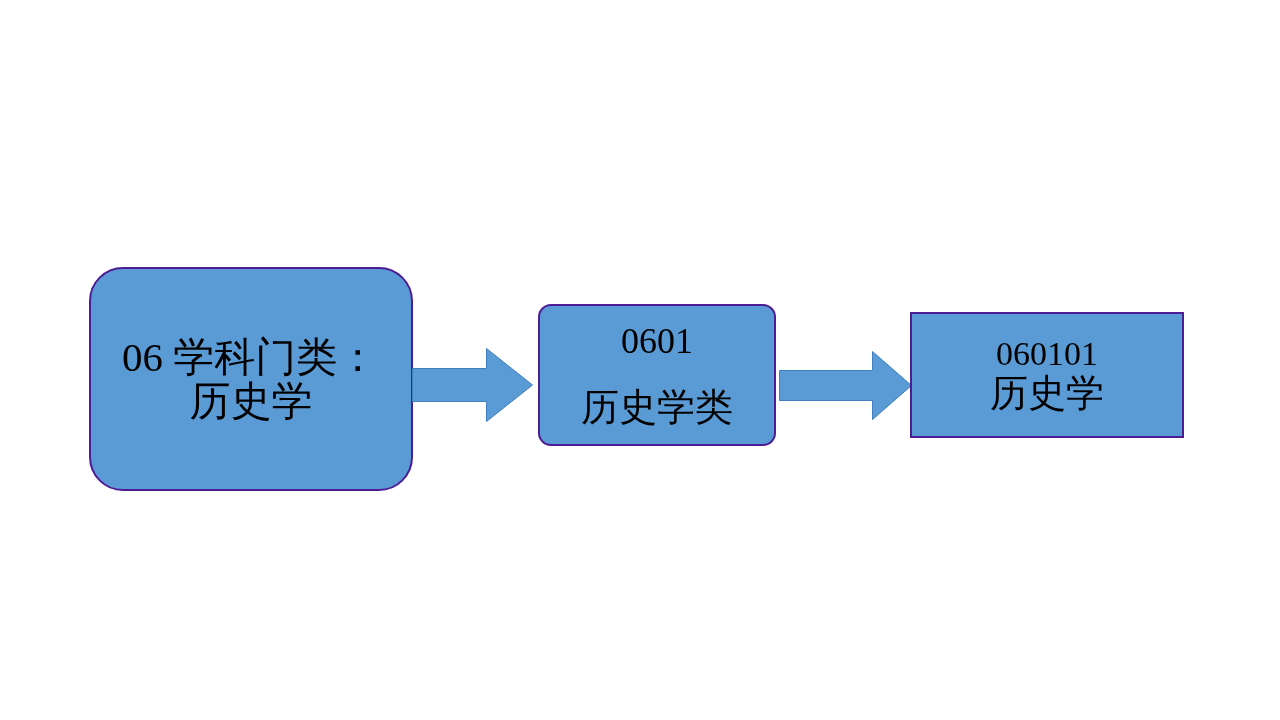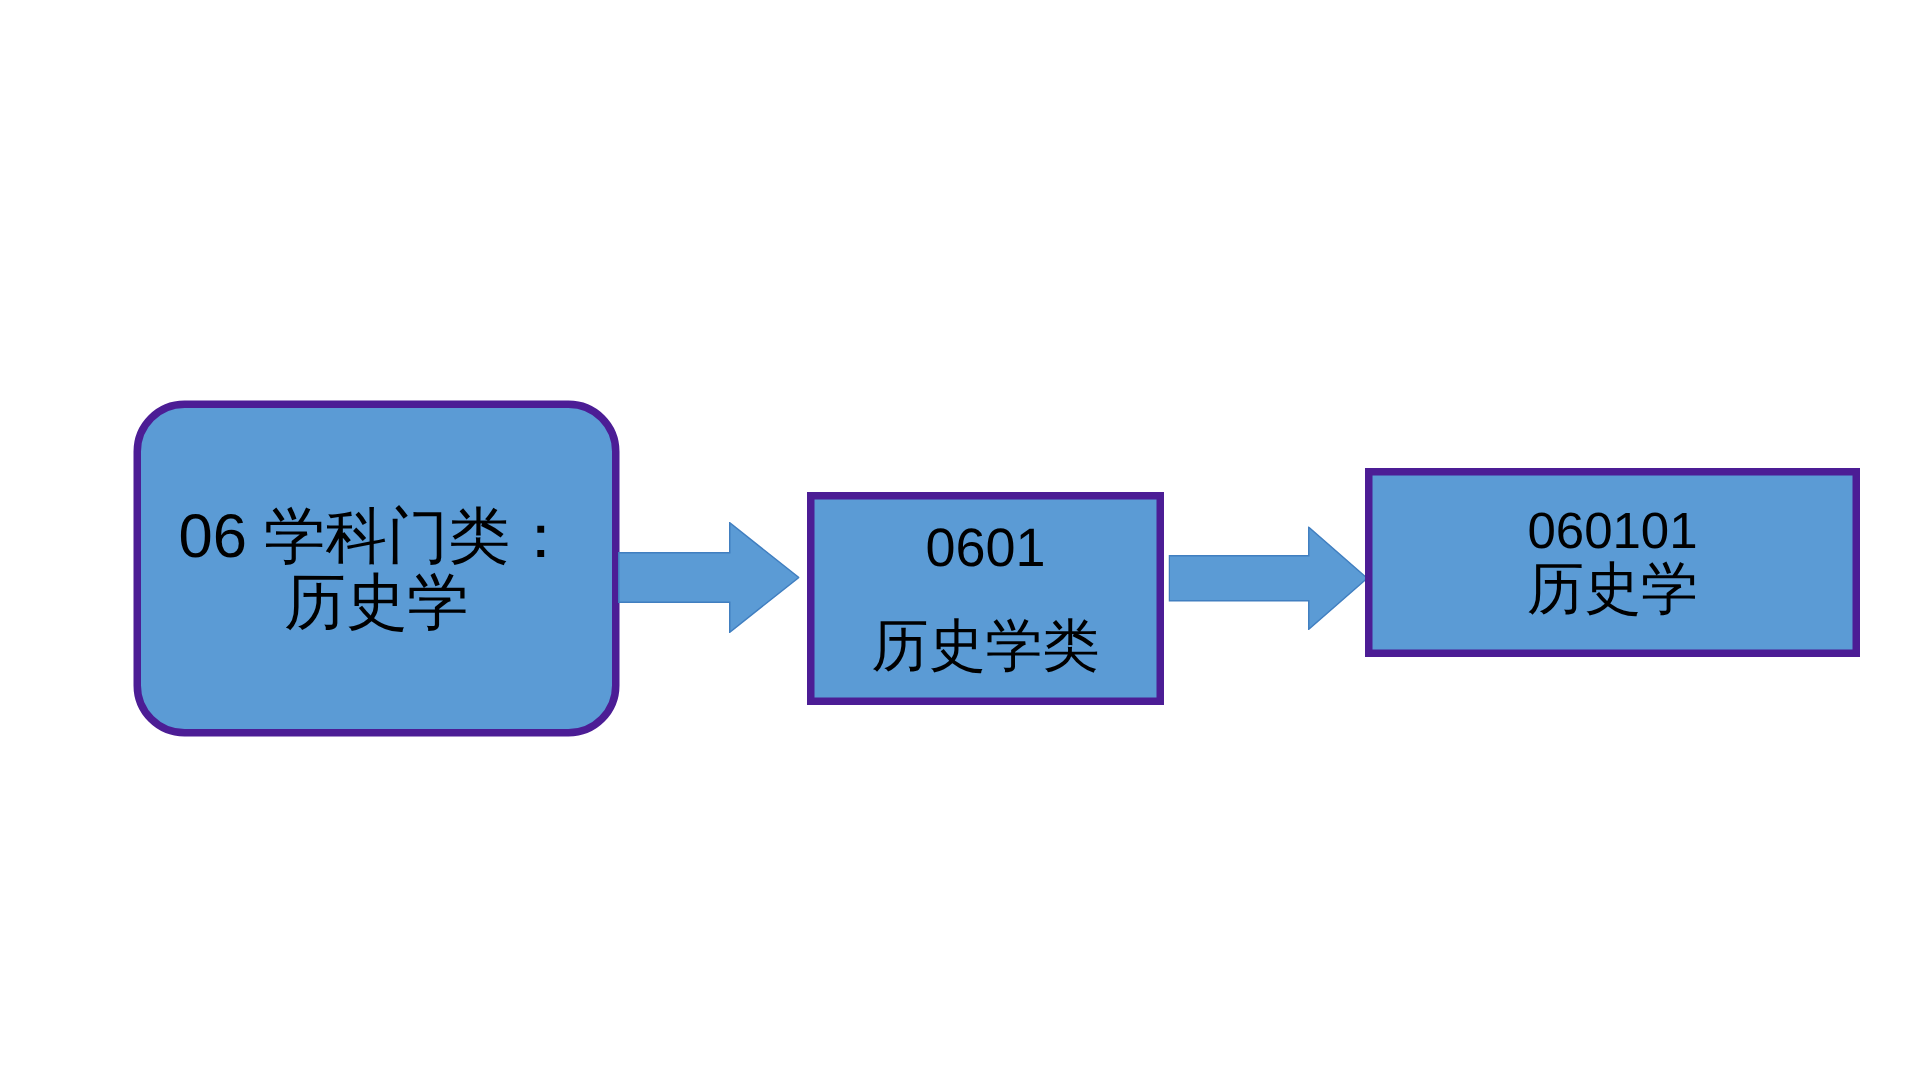--- a/index.html
+++ b/index.html
@@ -19,30 +19,31 @@
     width: 1280px;
     height: 720px;
     background: #ffffff;
   }
 
   
   .node {
     position: absolute;
     box-sizing: border-box;
     background: #5B9BD5;
-    border: 5px solid #4c1d95;
+    border: 2px solid #4c1d95;
     display: flex;
     flex-direction: column;
     align-items: center;
     justify-content: center;
     color: #000000;
     text-align: center;
     line-height: 1.08;
     letter-spacing: 0px;
     user-select: none;
+    font-family: Liberation Serif, serif;
   }
 
   .node .line {
     display: block;
     white-space: nowrap;
   }
 
   
   #node-discipline {
     left: 89px;
@@ -56,33 +57,34 @@
     font-size: 41px;
     padding-right: 2px;
   }
   #node-discipline .line-2 {
     font-size: 41px;
   }
 
   
   #node-class {
     left: 538px;
-    top: 328px;
+    top: 304px;
     width: 238px;
     height: 142px;
     font-size: 36px;
+    border-radius: 13px;
   }
   #node-class .line-1 { font-size: 36px; }
   #node-class .line-2 { font-size: 38px; margin-top: 27px; }
 
   
   #node-major {
     left: 910px;
     top: 312px;
-    width: 330px;
+    width: 274px;
     height: 126px;
     font-size: 34px;
   }
   #node-major .line-1 { font-size: 34px; }
   #node-major .line-2 { font-size: 38px; }
 
   
   .arrow {
     position: absolute;
     display: block;

